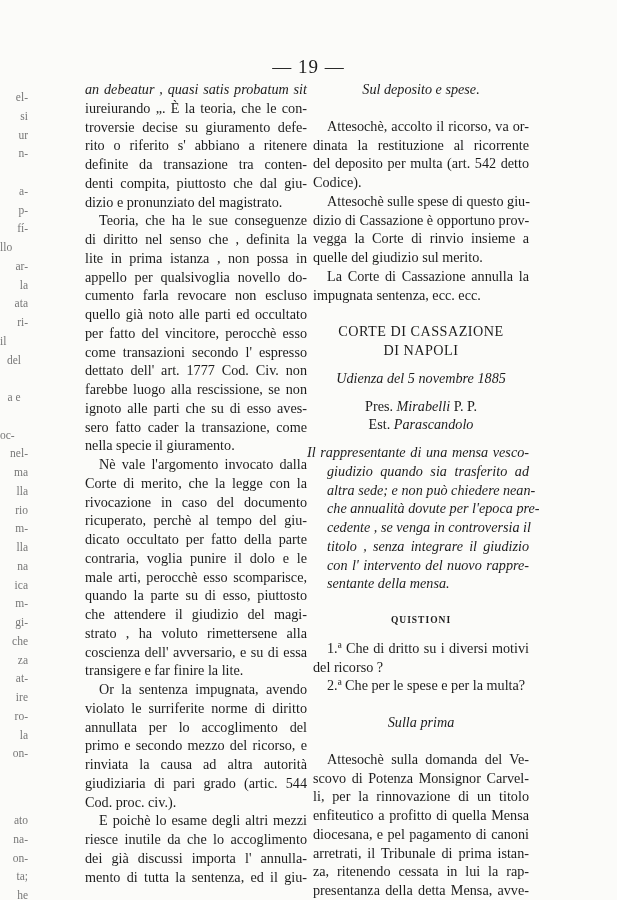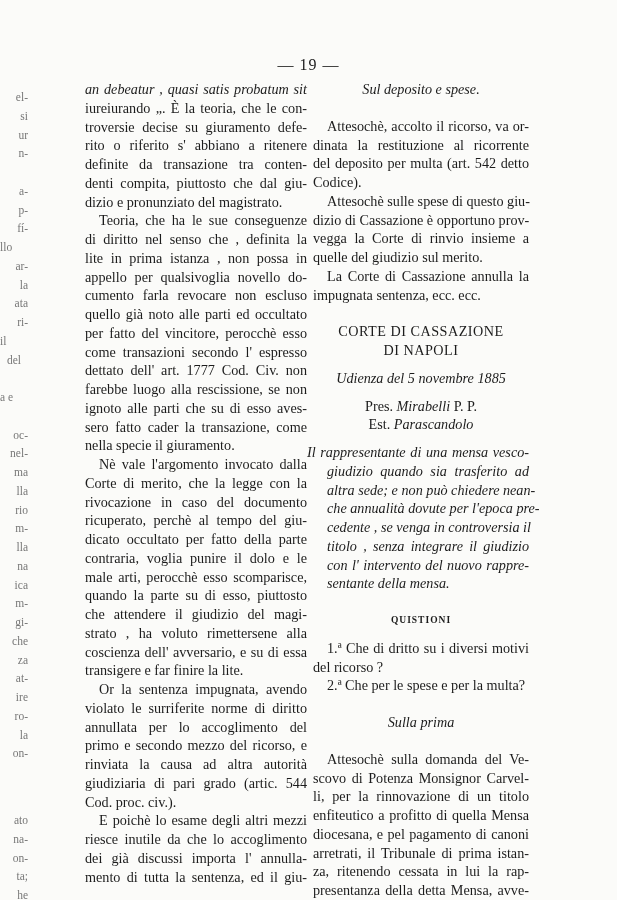--- a/index.html
+++ b/index.html
@@ -5,21 +5,21 @@
   html, body { margin: 0; padding: 0; }
   body {
     width: 617px; height: 900px; overflow: hidden;
     background: #fbfbf9;
     position: relative;
     font-family: "DejaVu Serif", "Liberation Serif", serif;
     color: #1c1c1c;
   }
   .page-number {
     position: absolute; left: 0; width: 617px; top: 56px;
-    text-align: center; font-size: 16px; letter-spacing: 1px;
+    text-align: center; font-size: 19px; letter-spacing: 1px;
     font-family: "Liberation Serif", serif;
   }
   .margin-bleed {
     position: absolute; left: 0; top: 88px; width: 28px;
     font-family: "Liberation Serif", serif;
     font-size: 11.5px; line-height: 18.75px; color: #777;
   }
   .margin-bleed div { white-space: nowrap; overflow: hidden; height: 18.75px; }
   .column {
     position: absolute; top: 80px;
@@ -55,23 +55,23 @@
     <div style="text-align: right;">p-</div>
     <div style="text-align: right;">fí-</div>
     <div style="text-align: left;">llo</div>
     <div style="text-align: right;">ar-</div>
     <div style="text-align: right;">la</div>
     <div style="text-align: right;">ata</div>
     <div style="text-align: right;">ri-</div>
     <div style="text-align: left;">il</div>
     <div style="text-align: center;">del</div>
     <div style="text-align: right; padding-left: 48px;">ul-</div>
-    <div style="text-align: left;">a e</div>
+    <div style="text-align: center;">a e</div>
     <div style="text-align: right;"></div>
-    <div style="text-align: right;">oc-</div>
+    <div style="">oc-</div>
     <div style="text-align: right;">nel-</div>
     <div style="text-align: right;">ma</div>
     <div style="text-align: right;">lla</div>
     <div style="text-align: right;">rio</div>
     <div style="text-align: right;">m-</div>
     <div style="text-align: right;">lla</div>
     <div style="text-align: right;">na</div>
     <div style="text-align: right;">ica</div>
     <div style="text-align: right;">m-</div>
     <div style="text-align: right;">gi-</div>

